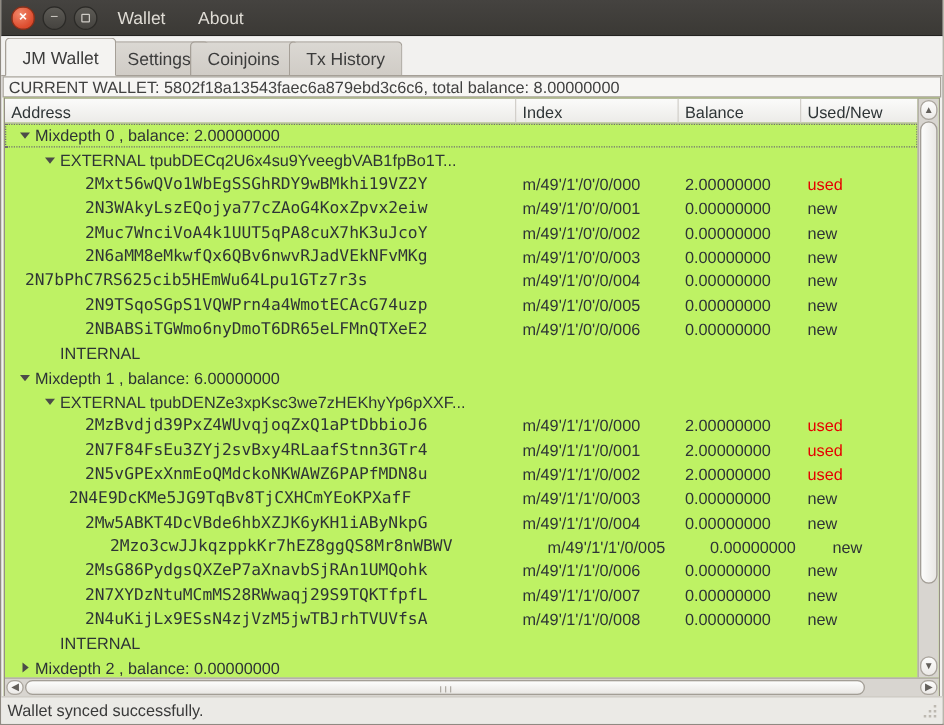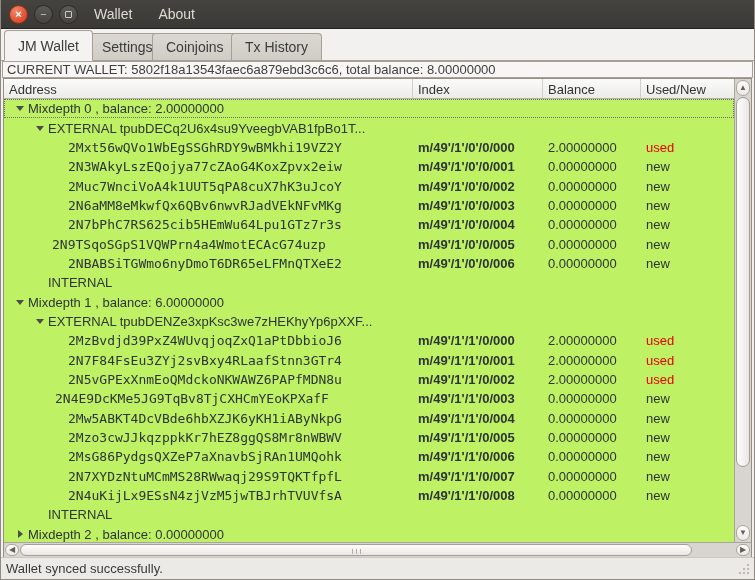--- a/index.html
+++ b/index.html
@@ -118,21 +118,21 @@
   .row {
     height:19.35px;
     display:flex;
     align-items:center;
     font-size:13px; color:#2e3436;
     white-space:nowrap;
   }
   .row.focused { outline:1px dotted #6e6e6e; outline-offset:-1px; }
   .cell { overflow:hidden; white-space:nowrap; }
   .cell.addr { width:409px; display:flex; align-items:center; }
-  .cell.idx  { width:130px; padding-left:5px;font-weight:bold; }
+  .cell.idx  { width:130px; padding-left:5px; }
   .cell.bal  { width:98px;  padding-left:5px; }
   .cell.stat { flex:1;      padding-left:5px; }
   .mono { font-family:"DejaVu Sans Mono", monospace; font-size:13px; }
 
   .expander {
     width:16px; flex:0 0 16px; display:flex; align-items:center; justify-content:center;
   }
   .tri-down {
     width:0; height:0;
     border-left:4px solid transparent; border-right:4px solid transparent;
@@ -300,31 +300,31 @@
         <div class="cell addr" style="padding-left: 48px;">
           <span class="expander"></span>
           <span class="addr-text mono">2N6aMM8eMkwfQx6QBv6nwvRJadVEkNFvMKg</span>
         </div>
         <div class="cell idx">m/49'/1'/0'/0/003</div>
         <div class="cell bal">0.00000000</div>
         <div class="cell stat" style="color: rgb(46, 52, 54);">new</div>
       </div>
 
       <div class="row">
-        <div class="cell addr" style="padding-left: 48px;">
+        <div class="cell addr" style="">
           <span class="expander"></span>
           <span class="addr-text mono">2N7bPhC7RS625cib5HEmWu64Lpu1GTz7r3s</span>
         </div>
         <div class="cell idx">m/49'/1'/0'/0/004</div>
         <div class="cell bal">0.00000000</div>
         <div class="cell stat" style="color: rgb(46, 52, 54);">new</div>
       </div>
 
       <div class="row">
-        <div class="cell addr" style="padding-left: 32px;">
+        <div class="cell addr" style="padding-left: 48px;">
           <span class="expander"></span>
           <span class="addr-text mono">2N9TSqoSGpS1VQWPrn4a4WmotECAcG74uzp</span>
         </div>
         <div class="cell idx">m/49'/1'/0'/0/005</div>
         <div class="cell bal">0.00000000</div>
         <div class="cell stat" style="color: rgb(46, 52, 54);">new</div>
       </div>
 
       <div class="row">
         <div class="cell addr" style="padding-left: 48px;">
@@ -414,21 +414,21 @@
         <div class="cell addr" style="padding-left: 48px; text-align: center;">
           <span class="expander"></span>
           <span class="addr-text mono">2Mw5ABKT4DcVBde6hbXZJK6yKH1iAByNkpG</span>
         </div>
         <div class="cell idx">m/49'/1'/1'/0/004</div>
         <div class="cell bal">0.00000000</div>
         <div class="cell stat" style="color: rgb(46, 52, 54);">new</div>
       </div>
 
       <div class="row">
-        <div class="cell addr" style="padding-left: 48px;">
+        <div class="cell addr" style="padding-left: 48px; margin-left: 20px;">
           <span class="expander"></span>
           <span class="addr-text mono">2Mzo3cwJJkqzppkKr7hEZ8ggQS8Mr8nWBWV</span>
         </div>
         <div class="cell idx">m/49'/1'/1'/0/005</div>
         <div class="cell bal">0.00000000</div>
         <div class="cell stat" style="color: rgb(46, 52, 54);">new</div>
       </div>
 
       <div class="row">
         <div class="cell addr" style="padding-left: 48px;">

